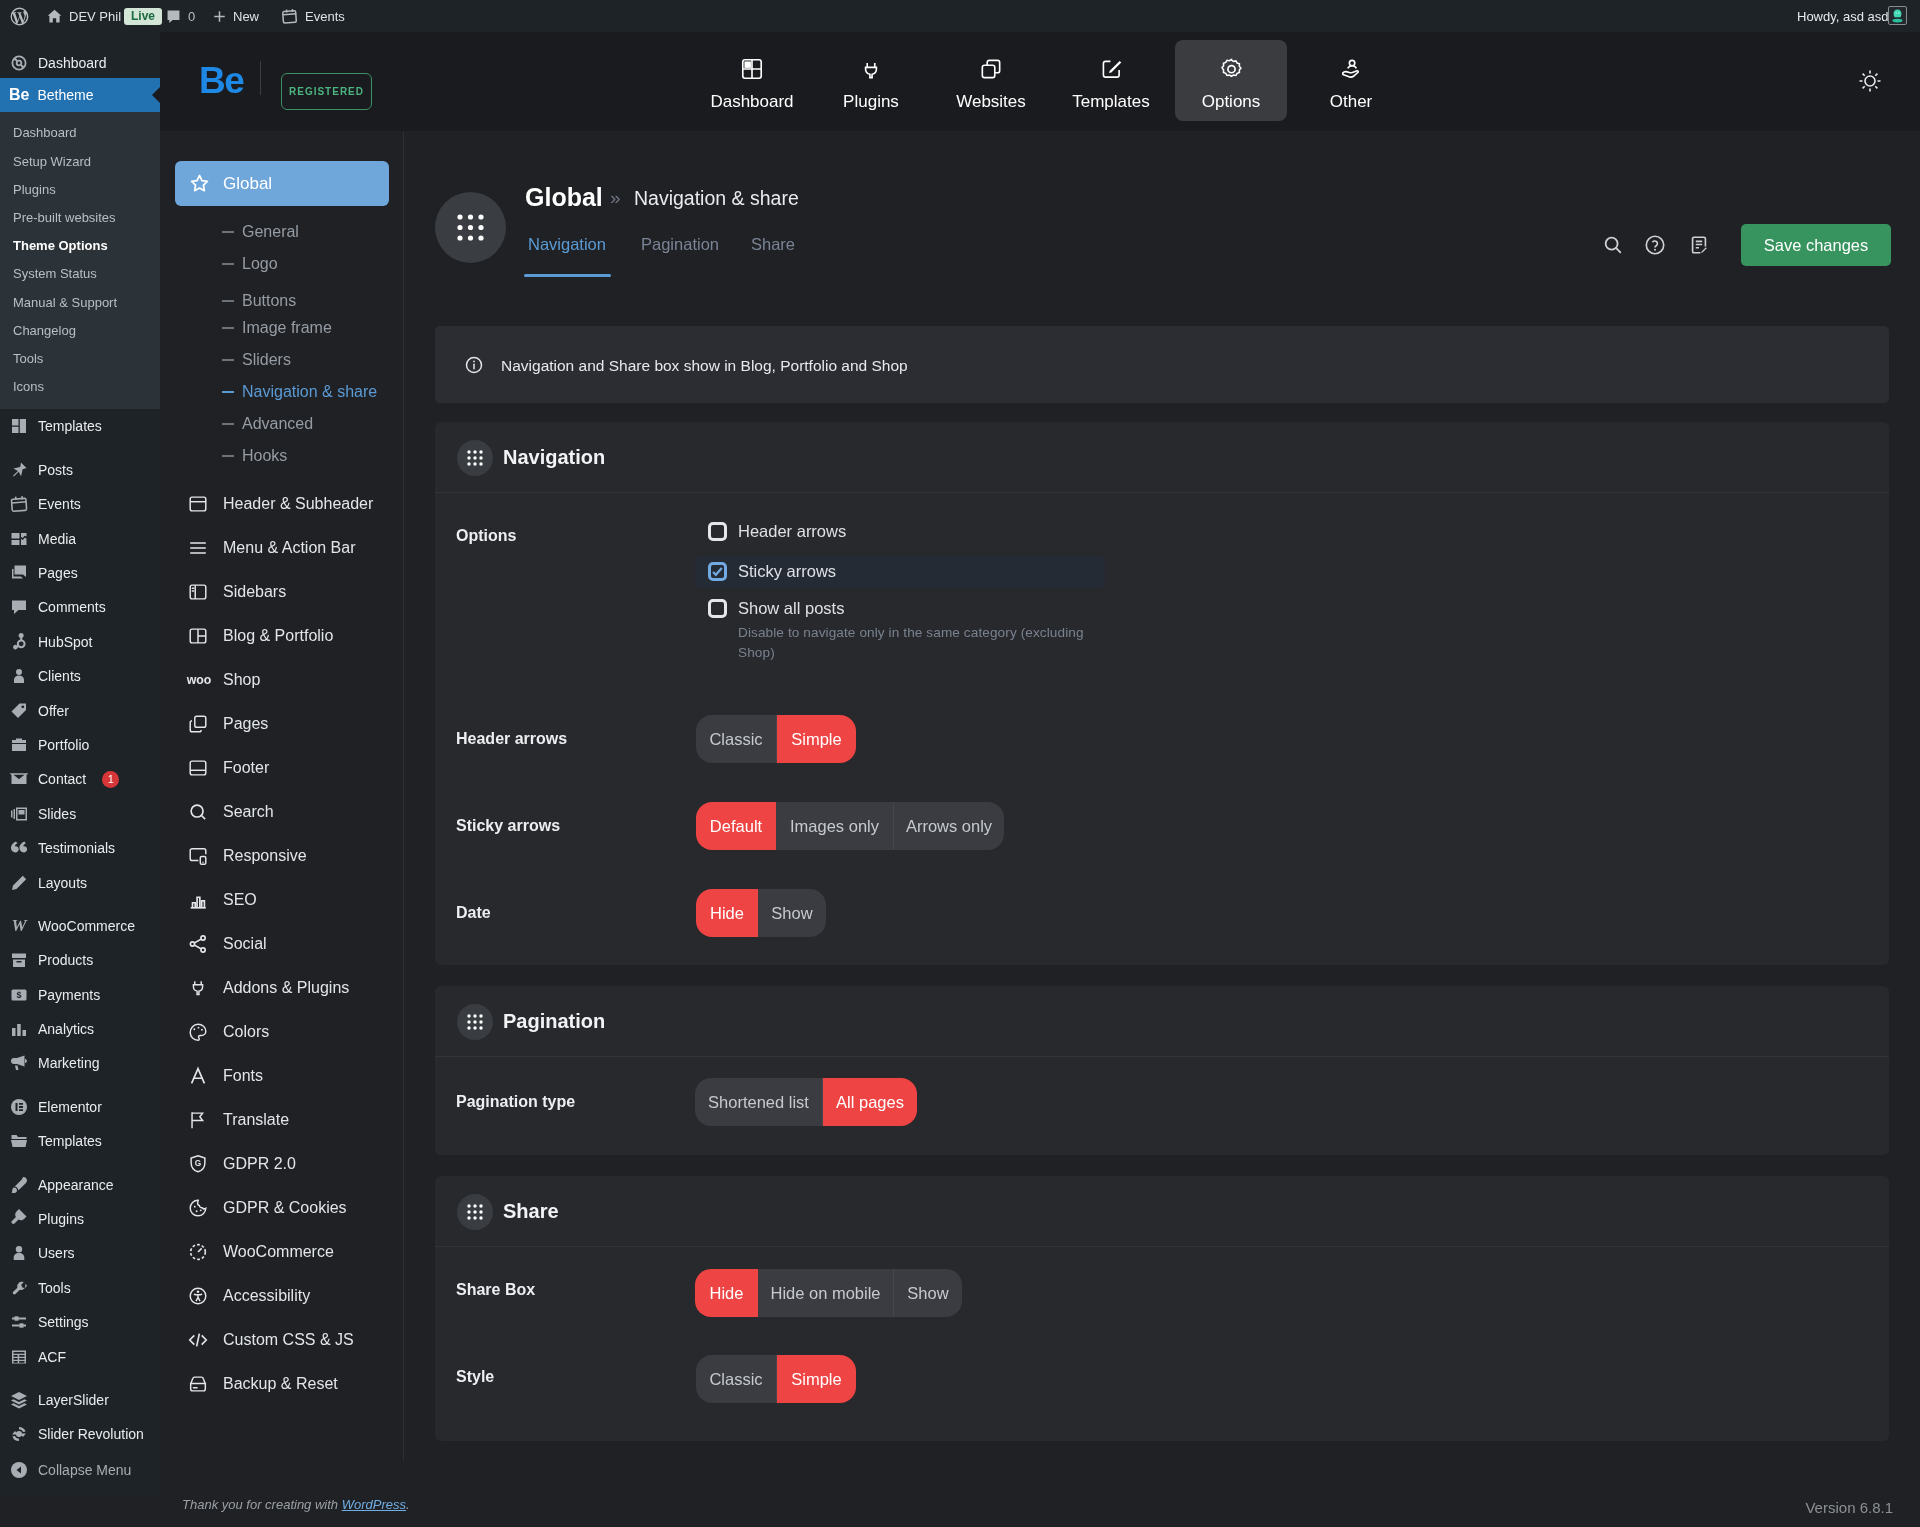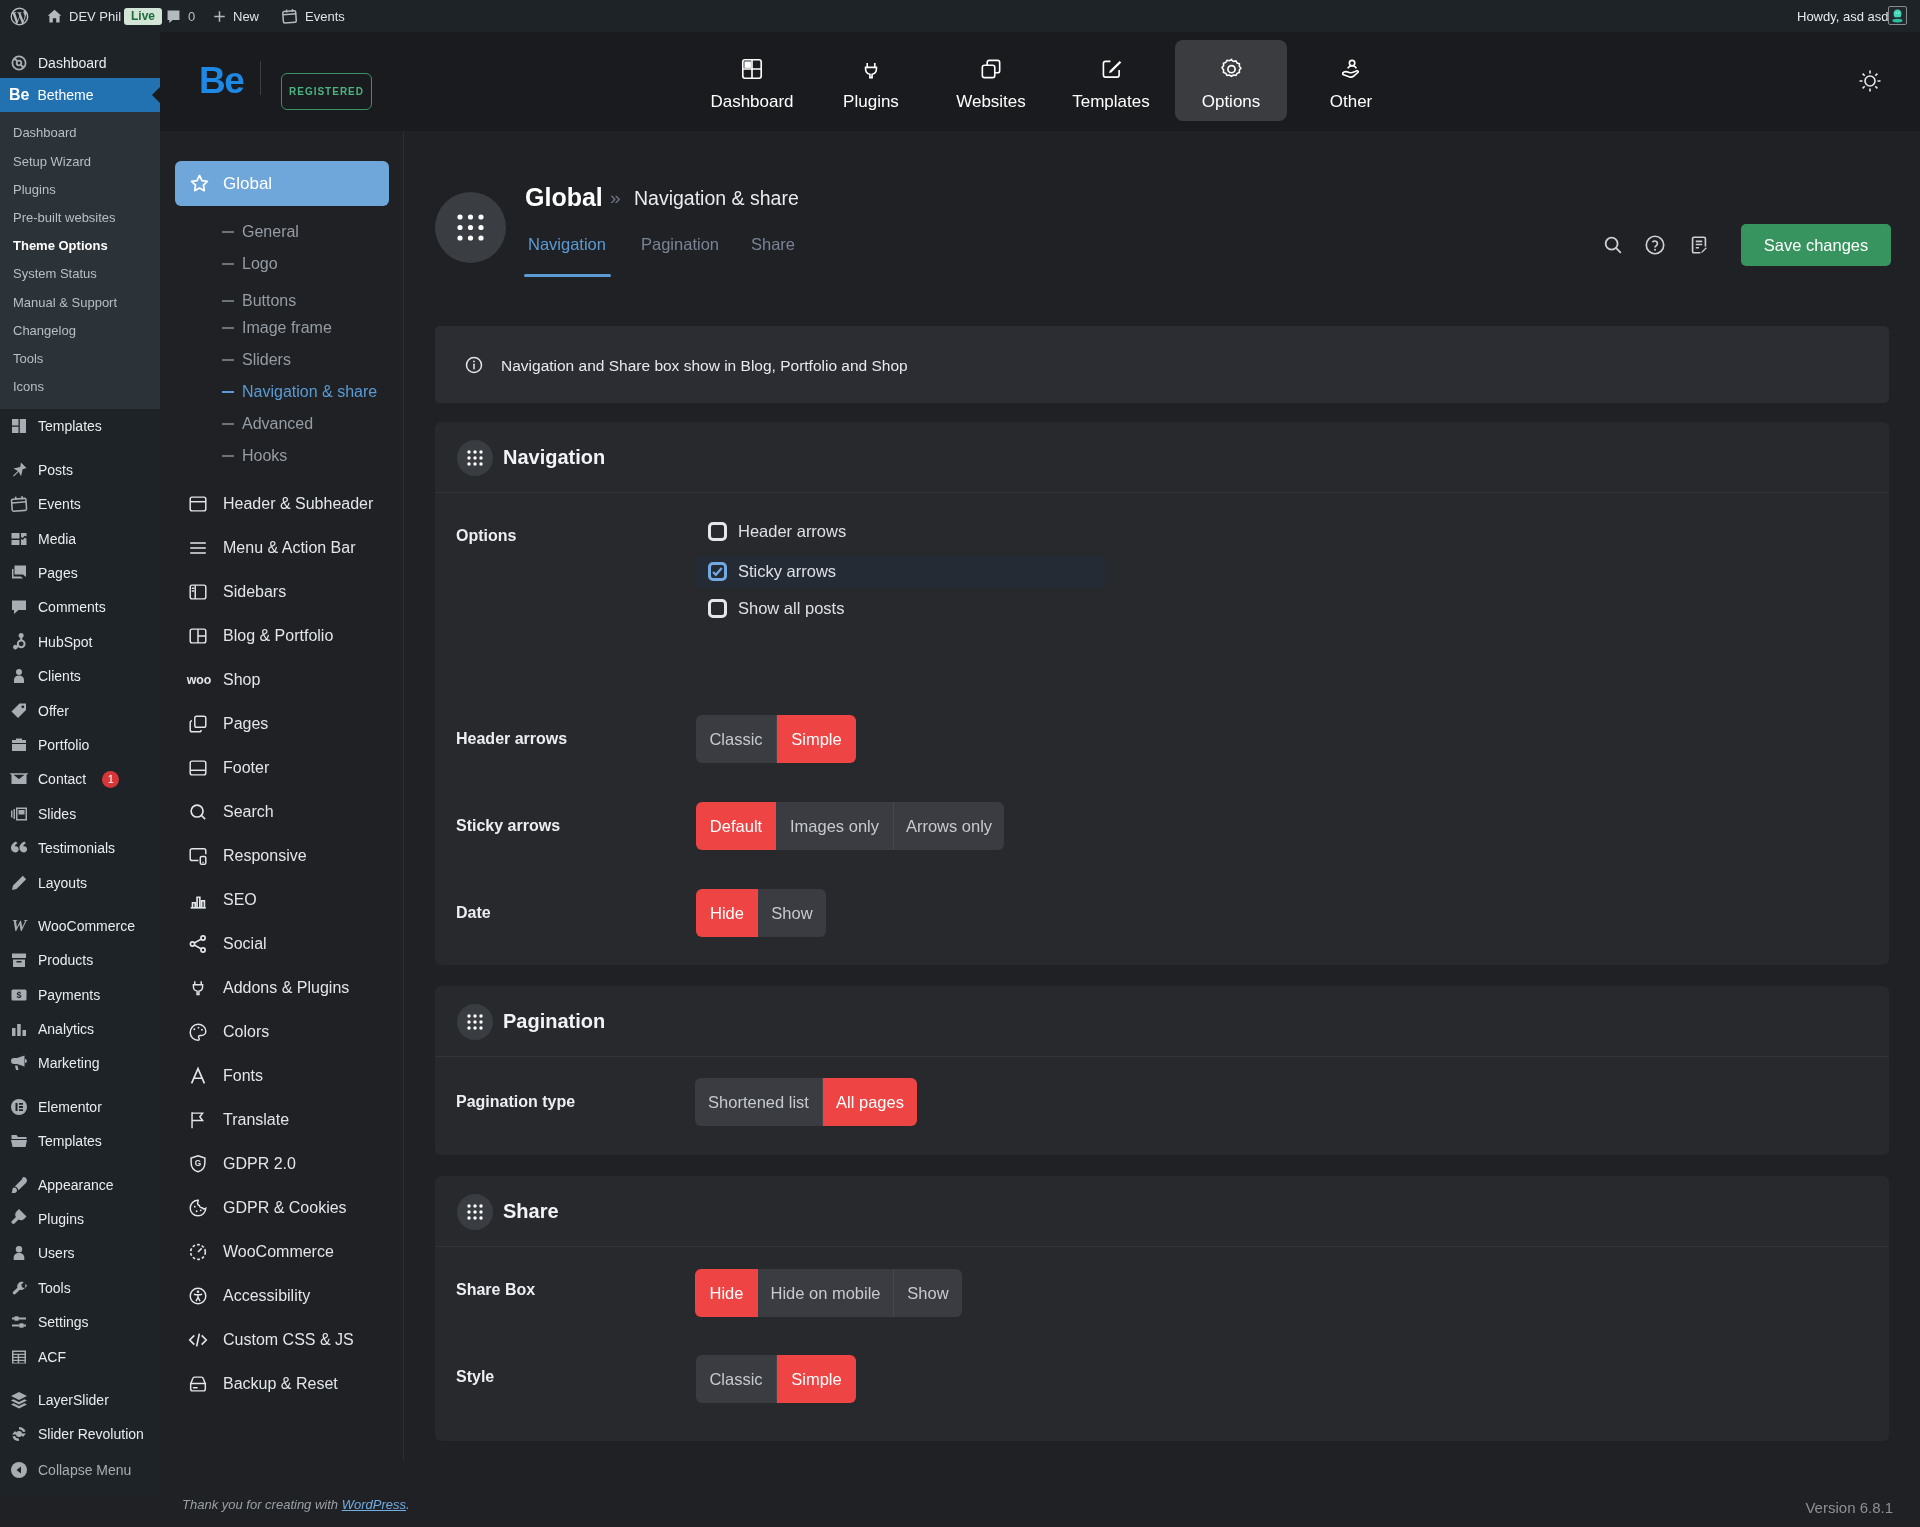--- a/index.html
+++ b/index.html
@@ -52,21 +52,21 @@
   .navitem .ic { position:absolute; left:27px; top:11px; width:22px; height:22px; }
   .navitem .t { position:absolute; left:63px; top:50%; transform:translateY(-50%); }
 
   
   #content { position:absolute; left:404px; top:131px; width:1516px; height:1329px; }
   .panel { position:absolute; left:31px; width:1454px; background:#28292d; border-radius:6px; }
   .phead { position:relative; height:71px; border-bottom:1px solid #333539; }
   .pcircle { position:absolute; left:22px; top:18px; width:36px; height:36px; border-radius:50%; background:#393c41; }
   .ptitle { position:absolute; left:68px; top:50%; transform:translateY(-50%); font-size:20px; font-weight:bold; color:#f2f3f5; }
   .rowlabel { position:absolute; left:21px; font-size:16px; font-weight:bold; color:#eceef0; }
-  .toggle { position:absolute; display:flex; border-radius:6px; overflow:hidden; height:48px; }
+  .toggle { position:absolute; display:flex; border-radius:16px; overflow:hidden; height:48px; }
   .tseg { display:flex; align-items:center; justify-content:center; font-size:16.5px; background:#3a3c41; color:#c6cad0; }
   .tseg.on { background:#ef4444; color:#fff; }
   .tseg + .tseg { border-left:1px solid #45474c; }
   .tseg.on + .tseg, .tsegnoborder { border-left:none !important; }
 
   .cbrow { position:absolute; display:flex; align-items:center; }
   .cbox { width:19px; height:19px; border:3px solid #e4e7ea; border-radius:5px; }
   .cbox.checked { border-color:#73a9e2; display:flex; align-items:center; justify-content:center; }
   .cblabel { margin-left:11px; font-size:16.5px; color:#dde1e5; }
 
@@ -742,20 +742,21 @@
           <svg width="13" height="13" viewBox="0 0 14 14" fill="none" stroke="#73a9e2" stroke-width="2.4">
             <path d="M2.2 7.6l3 3 6.4-7.4"></path>
           </svg>
         </span>
         <span class="cblabel">Sticky arrows</span>
     </div>
     <div class="cbrow" style="left:273px; top:177px;">
       <span class="cbox"></span>
         <span class="cblabel">Show all posts</span>
     </div>
+    <div class="abs" style="left:303px; top:201px; width:400px; font-size:13.6px; line-height:19.5px; color:#79828f; letter-spacing:.1px;">Disable to navigate only in the same category (excluding<br>Shop)</div>
 
     <div class="rowlabel" style="top:308px;">Header arrows</div>
     <div class="toggle" style="left:261px; top:293px;">
       <div class="tseg" style="width:80px;">Classic</div>
       <div class="tseg on" style="width:80px;">Simple</div>
     </div>
 
     <div class="rowlabel" style="top:395px;">Sticky arrows</div>
     <div class="toggle" style="left:261px; top:380px;">
       <div class="tseg on" style="width:80px;">Default</div>

